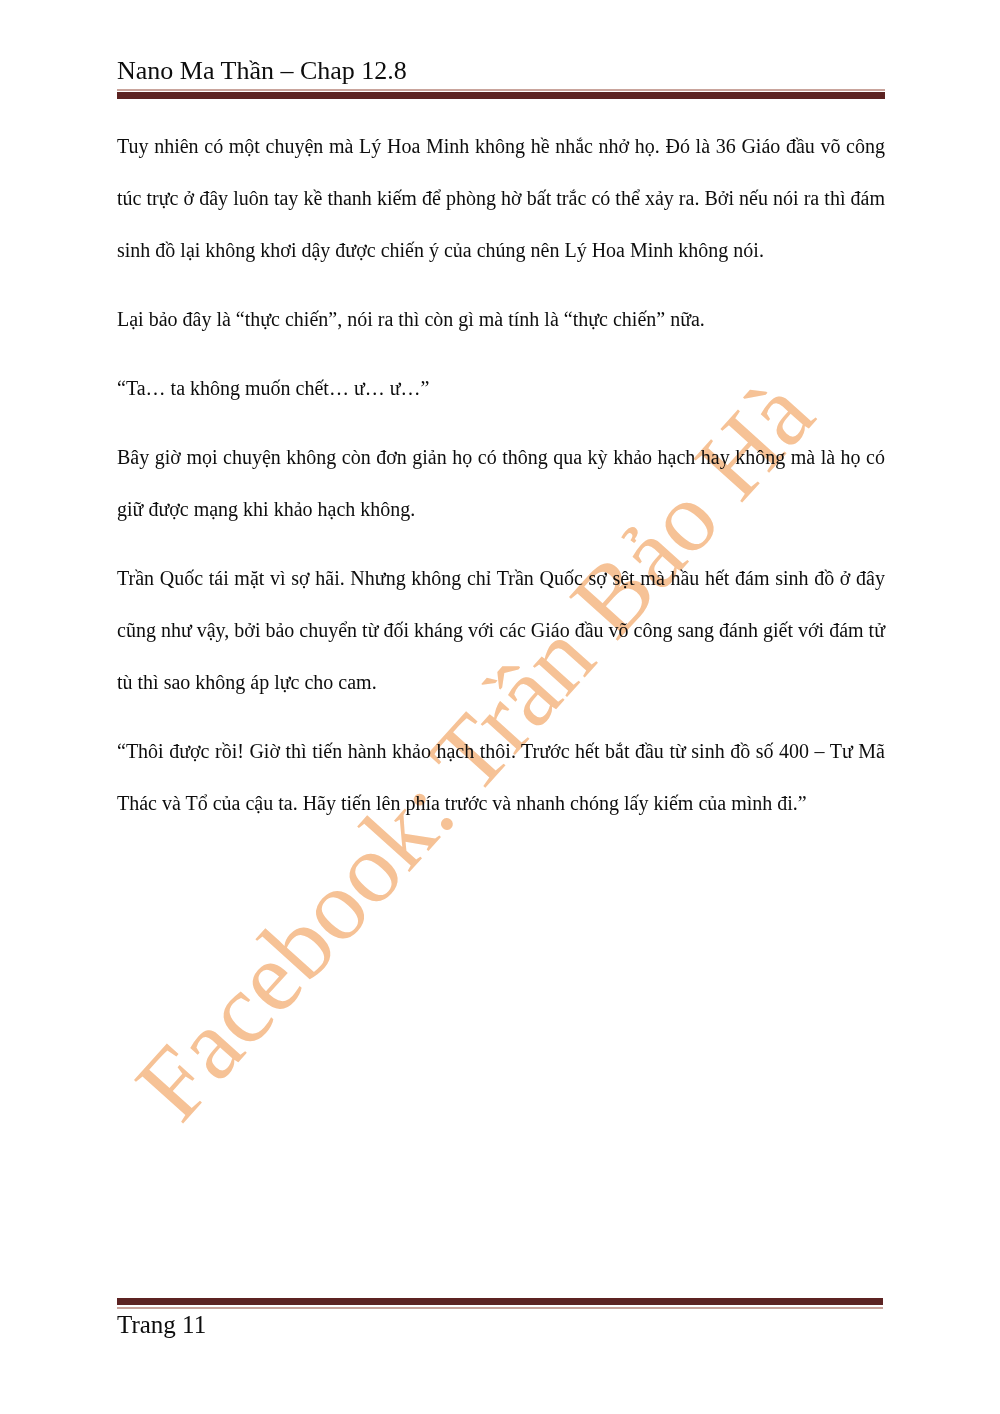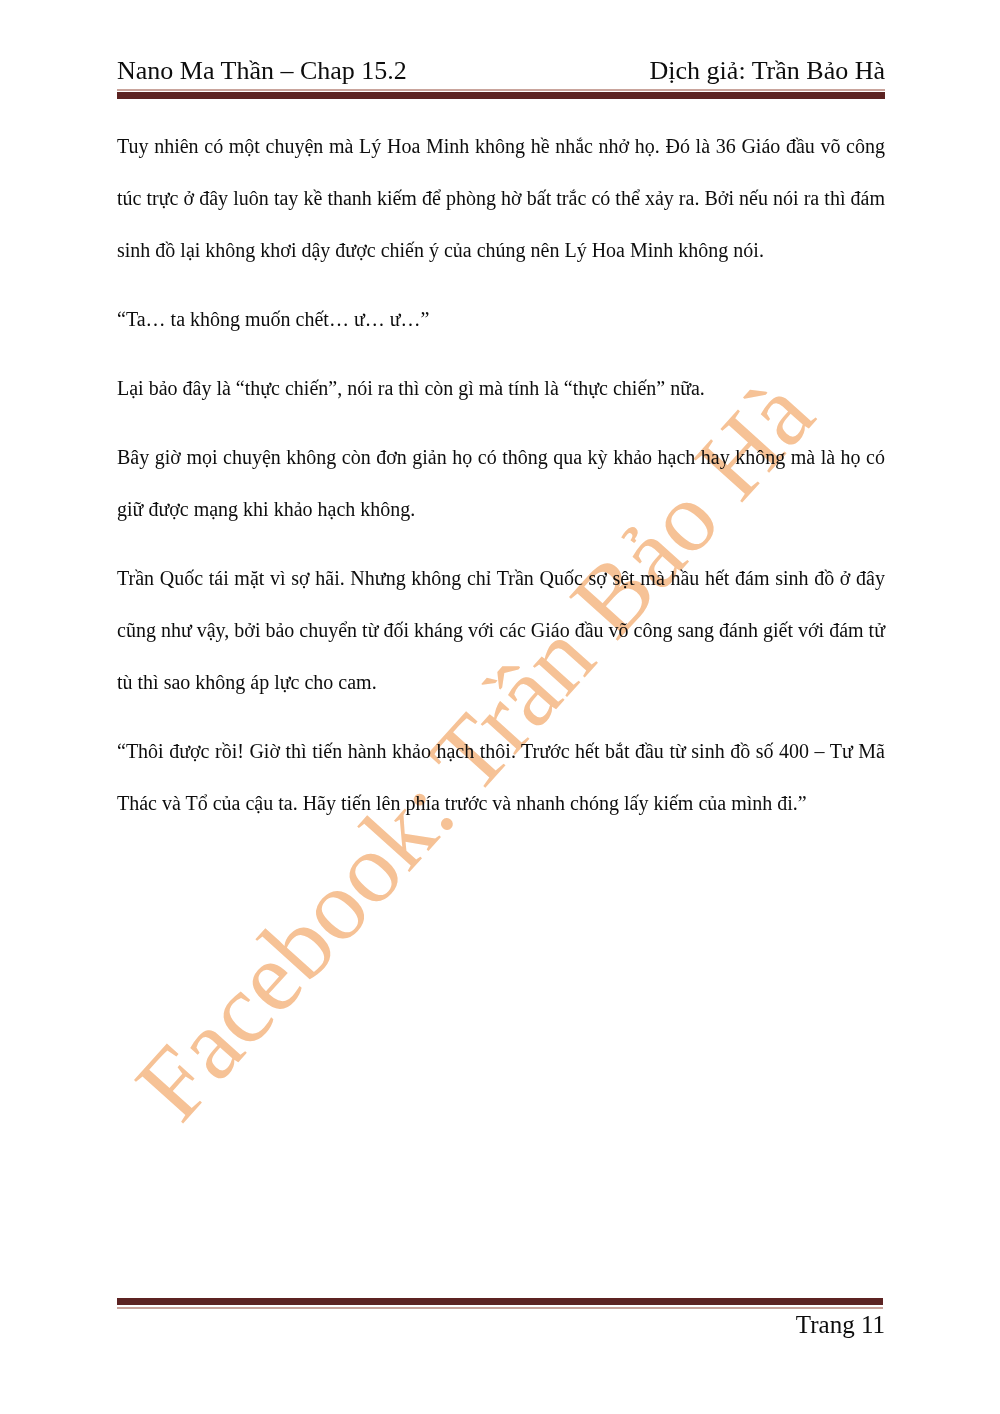--- a/index.html
+++ b/index.html
@@ -82,48 +82,47 @@
     z-index: 3;
   }
   .footer-rule .rule-dark  { height: 7px; background: #5c2322; }
   .footer-rule .rule-gap   { height: 2px; background: #ffffff; }
   .footer-rule .rule-light { height: 2px; background: #c9a49c; }
   .page-number {
     position: absolute;
     left: 117px;
     right: 115px;
     top: 1310px;
-    text-align: right;
+    text-align: left;
     font-size: 25px;
     line-height: 30px;
     z-index: 3;
   }
 </style>
 </head>
 <body>
 
 <div class="page">
 
   <div class="header">
-    <span>Nano Ma Thần – Chap 15.2</span>
-    <span>Dịch giả: Trần Bảo Hà</span>
+    <span>Nano Ma Thần – Chap 12.8</span>
   </div>
 
   <div class="header-rule">
     <div class="rule-light"></div>
     <div class="rule-gap"></div>
     <div class="rule-dark"></div>
   </div>
 
   <div class="watermark">Facebook: Trần Bảo Hà</div>
 
   <div class="body-text">
     <p>Tuy nhiên có một chuyện mà Lý Hoa Minh không hề nhắc nhở họ. Đó là 36 Giáo đầu võ công túc trực ở đây luôn tay kề thanh kiếm để phòng hờ bất trắc có thể xảy ra. Bởi nếu nói ra thì đám sinh đồ lại không khơi dậy được chiến ý của chúng nên Lý Hoa Minh không nói.</p>
+    <p>Lại bảo đây là “thực chiến”, nói ra thì còn gì mà tính là “thực chiến” nữa.</p>
     <p>“Ta… ta không muốn chết… ư… ư…”</p>
-    <p>Lại bảo đây là “thực chiến”, nói ra thì còn gì mà tính là “thực chiến” nữa.</p>
     <p>Bây giờ mọi chuyện không còn đơn giản họ có thông qua kỳ khảo hạch hay không mà là họ có giữ được mạng khi khảo hạch không.</p>
     <p>Trần Quốc tái mặt vì sợ hãi. Nhưng không chỉ Trần Quốc sợ sệt mà hầu hết đám sinh đồ ở đây cũng như vậy, bởi bảo chuyển từ đối kháng với các Giáo đầu võ công sang đánh giết với đám tử tù thì sao không áp lực cho cam.</p>
     <p>“Thôi được rồi! Giờ thì tiến hành khảo hạch thôi. Trước hết bắt đầu từ sinh đồ số 400 – Tư Mã Thác và Tổ của cậu ta. Hãy tiến lên phía trước và nhanh chóng lấy kiếm của mình đi.”</p>
   </div>
 
   <div class="footer-rule">
     <div class="rule-dark"></div>
     <div class="rule-gap"></div>
     <div class="rule-light"></div>
   </div>

